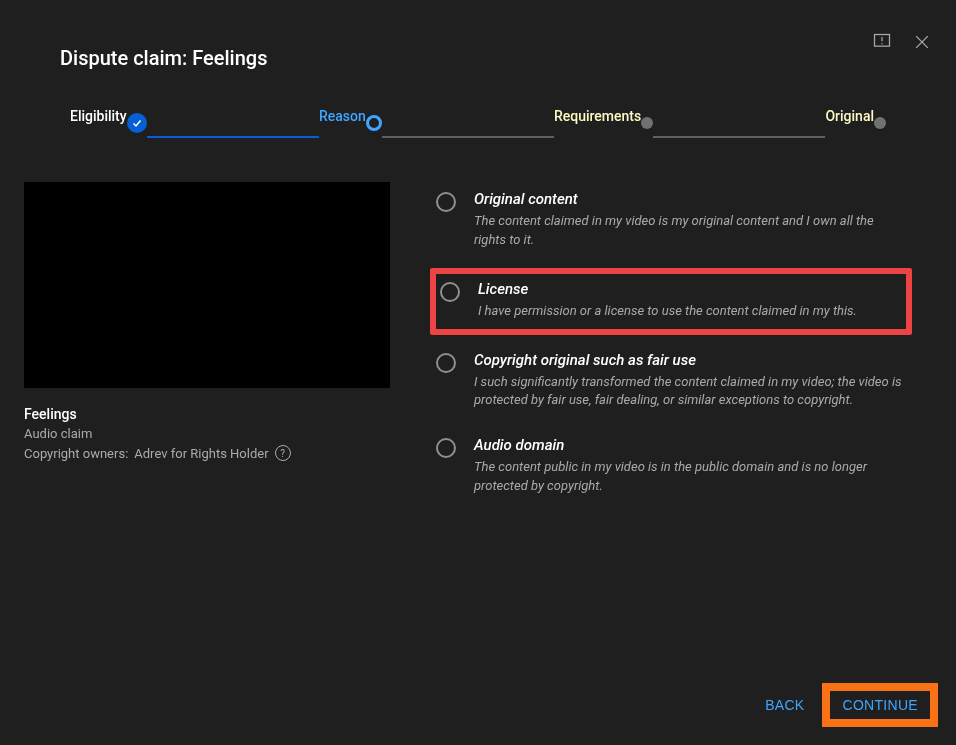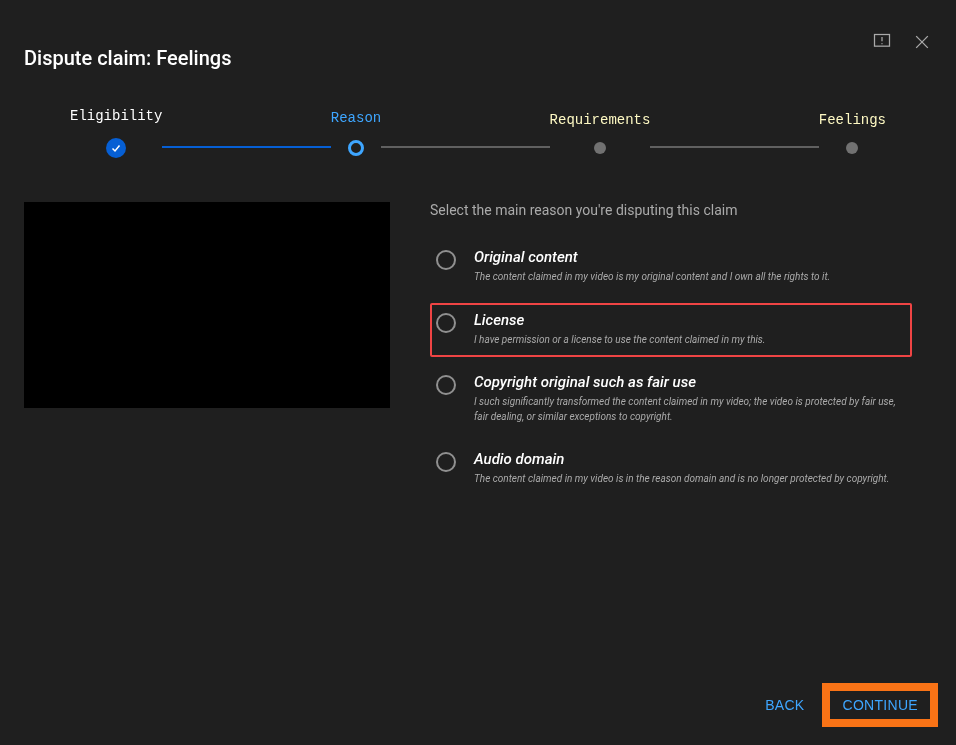--- a/index.html
+++ b/index.html
@@ -14,20 +14,21 @@
       font-family: Roboto, Arial, sans-serif;
       color: #fff;
       position: relative;
       overflow: hidden;
     }
     .header {
       display: flex;
       justify-content: space-between;
       align-items: flex-start;
       padding: 24px 24px 0 24px;
+      margin-left: 36px;
     }
     .title {
       font-size: 20px;
       font-weight: 500;
       color: #fff;
       padding-top: 22px;
     }
     .header-icons {
       display: flex;
       gap: 20px;
@@ -40,25 +41,24 @@
       display: inline-flex;
     }
     .stepper {
       display: flex;
       align-items: center;
       margin: 38px 70px 0 70px;
       position: relative;
     }
     .step {
       display: flex;
-      flex-direction: column;
+      flex-direction: row;
       align-items: center;
       position: relative;
       flex: 0 0 auto;
-      font-family: Liberation Mono, monospace;
     }
     .step-label {
       font-size: 14px;
       font-weight: 500;
       margin-bottom: 14px;
       white-space: nowrap;
     }
     .step-label.completed {
       color: #fff;
     }
@@ -168,41 +168,41 @@
     }
     .option {
       display: flex;
       gap: 18px;
       padding: 8px 6px 10px 6px;
       cursor: pointer;
       border-radius: 2px;
       font-style: italic;
     }
     .option.highlighted {
-      border: 2px solid #ef4444;
+      border: 6px solid #ef4444;
       padding: 6px 4px 8px 4px;
     }
     .radio {
       flex: 0 0 20px;
       width: 20px;
       height: 20px;
       border: 2px solid #909090;
       border-radius: 50%;
       margin-top: 2px;
     }
     .option-body {
       flex: 1;
     }
     .option-title {
       font-size: 15px;
       font-weight: 500;
       color: #fff;
     }
     .option-desc {
-      font-size: 10px;
+      font-size: 13px;
       color: #aaa;
       margin-top: 4px;
       line-height: 1.45;
     }
     .options-stack {
       display: flex;
       flex-direction: column;
       gap: 8px;
     }
     .footer {
@@ -263,32 +263,40 @@
     <div class="step-label active">Reason</div>
     <div class="step-dot active"></div>
   </div>
   <div class="step-line todo"></div>
   <div class="step">
     <div class="step-label pending">Requirements</div>
     <div class="step-dot pending"></div>
   </div>
   <div class="step-line todo"></div>
   <div class="step">
-    <div class="step-label pending">Feelings</div>
+    <div class="step-label pending">Original</div>
     <div class="step-dot pending"></div>
   </div>
 </div>
 
 <div class="content">
   <div class="left-panel">
     <div class="video-thumb"></div>
+    <div class="video-meta">
+      <div class="video-title">Feelings</div>
+      <div class="video-sub">Audio claim</div>
+      <div class="owners-row">
+        <span>Copyright owners:</span>
+        <span>Adrev for Rights Holder</span>
+        <span class="help-circle">?</span>
+      </div>
+    </div>
   </div>
 
   <div class="right-panel">
-    <div class="prompt">Select the main reason you're disputing this claim</div>
     <div class="options-stack">
 
       <div class="option">
         <div class="radio"></div>
         <div class="option-body">
           <div class="option-title">Original content</div>
           <div class="option-desc">The content claimed in my video is my original content and I own all the rights to it.</div>
         </div>
       </div>
 
@@ -305,21 +313,21 @@
         <div class="option-body">
           <div class="option-title">Copyright original such as fair use</div>
           <div class="option-desc">I such significantly transformed the content claimed in my video; the video is protected by fair use, fair dealing, or similar exceptions to copyright.</div>
         </div>
       </div>
 
       <div class="option">
         <div class="radio"></div>
         <div class="option-body">
           <div class="option-title">Audio domain</div>
-          <div class="option-desc">The content claimed in my video is in the reason domain and is no longer protected by copyright.</div>
+          <div class="option-desc">The content public in my video is in the public domain and is no longer protected by copyright.</div>
         </div>
       </div>
 
     </div>
   </div>
 </div>
 
 <div class="footer">
   <button class="btn">BACK</button>
   <button class="btn highlighted">CONTINUE</button>

